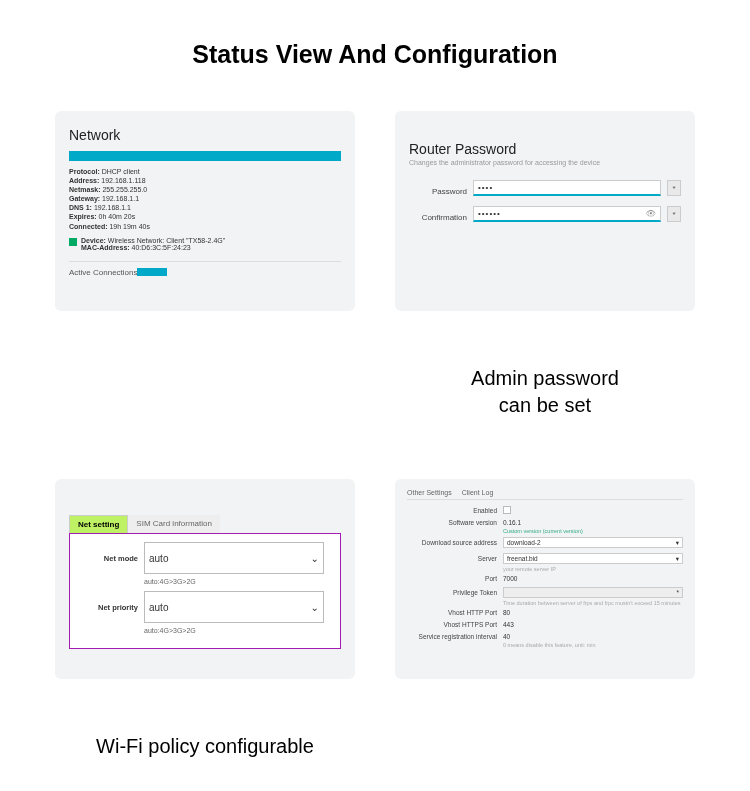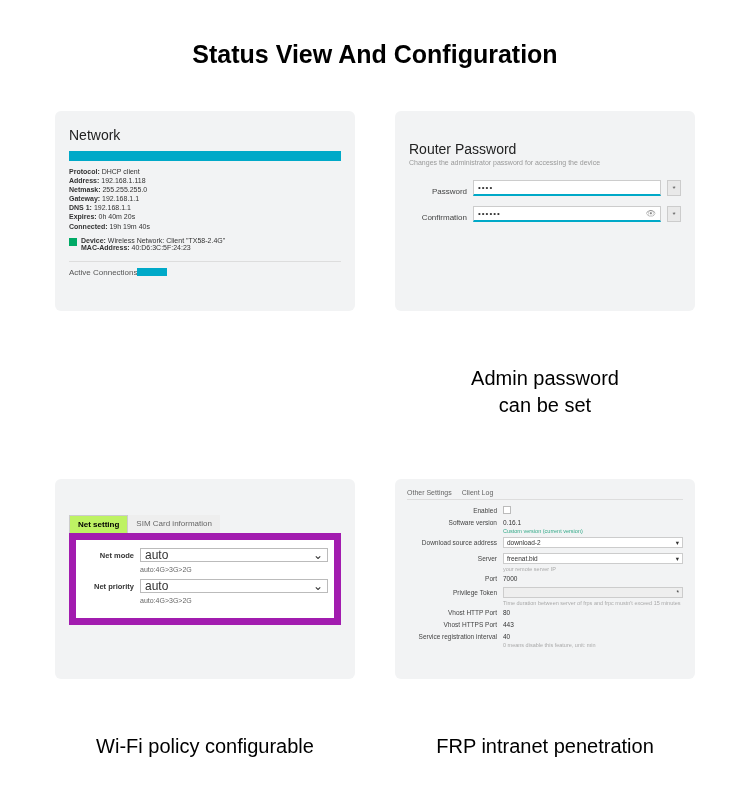--- a/index.html
+++ b/index.html
@@ -58,24 +58,24 @@
 .c2-label { width:58px; text-align:right; font-size:8px; color:#444; }
 .c2-input { flex:1; height:16px; background:#fff; border:1px solid #ccc; border-bottom:2px solid #00a9c8; padding:0 4px; font-size:8px; color:#333; display:flex; align-items:center; position:relative;}
 .c2-dots { letter-spacing:1px; }
 .c2-btn { width:14px; height:16px; background:#e9e9e9; border:1px solid #ccc; display:flex; align-items:center; justify-content:center; font-size:8px; color:#555;}
 .c2-eye { position:absolute; right:4px; font-size:8px; color:#888;}
 
 
 .c3-tabs { display:flex; margin-top:20px; font-size:8px; }
 .c3-tab { padding:4px 8px; background:#eee; color:#666; }
 .c3-tab.active { background:#bef264; color:#000; font-weight:600; border:1px solid #ccc; border-bottom:none; }
-.c3-body { background:#fff; border:7px solid #a21caf; padding:8px 6px; }
+.c3-body { background:#fff; border:1px solid #a21caf; padding:8px 16px; }
 .c3-row { display:flex; align-items:center; gap:6px; margin-bottom:4px; }
 .c3-lab { width:52px; font-size:7.5px; text-align:right; font-weight:600; }
-.c3-sel { flex:1; height:14px; border:1px solid #bbb; background:#fff; display:flex; align-items:center; justify-content:space-between; padding:0 4px; font-size:12px;}
+.c3-sel { flex:1; height:32px; border:1px solid #bbb; background:#fff; display:flex; align-items:center; justify-content:space-between; padding:0 4px; font-size:10px;}
 .c3-hint { font-size:7px; color:#666; margin-left:58px; margin-bottom:6px; }
 
 
 .c4-tabs { display:flex; gap:10px; font-size:7px; color:#666; border-bottom:1px solid #ddd; padding-bottom:3px; margin-bottom:6px;}
 .c4-row { display:flex; align-items:center; gap:6px; margin-bottom:5px; }
 .c4-lab { width:90px; text-align:right; font-size:6.5px; color:#444; }
 .c4-val { flex:1; font-size:6.5px; color:#333; }
 .c4-field { flex:1; height:11px; border:1px solid #ccc; background:#fff; padding:0 3px; font-size:6.5px; display:flex; align-items:center; justify-content:space-between;}
 .c4-hint { font-size:5.5px; color:#3a8; margin-left:96px; margin-top:-3px; margin-bottom:3px;}
 .c4-hint.gray{color:#aaa;}
@@ -215,16 +215,15 @@
       <div class="c4-row">
           <div class="c4-lab">Vhost HTTPS Port</div>
           <div class="c4-val">443</div>
         </div>
       <div class="c4-row">
           <div class="c4-lab">Service registration interval</div>
           <div class="c4-val">40</div>
         </div>
       <div class="c4-hint gray">0 means disable this feature, unit: min</div>
     </div>
-    <div class="caption">FRP intranet penetration</div>
   </div>
 
 </div>
 
 </body></html>

